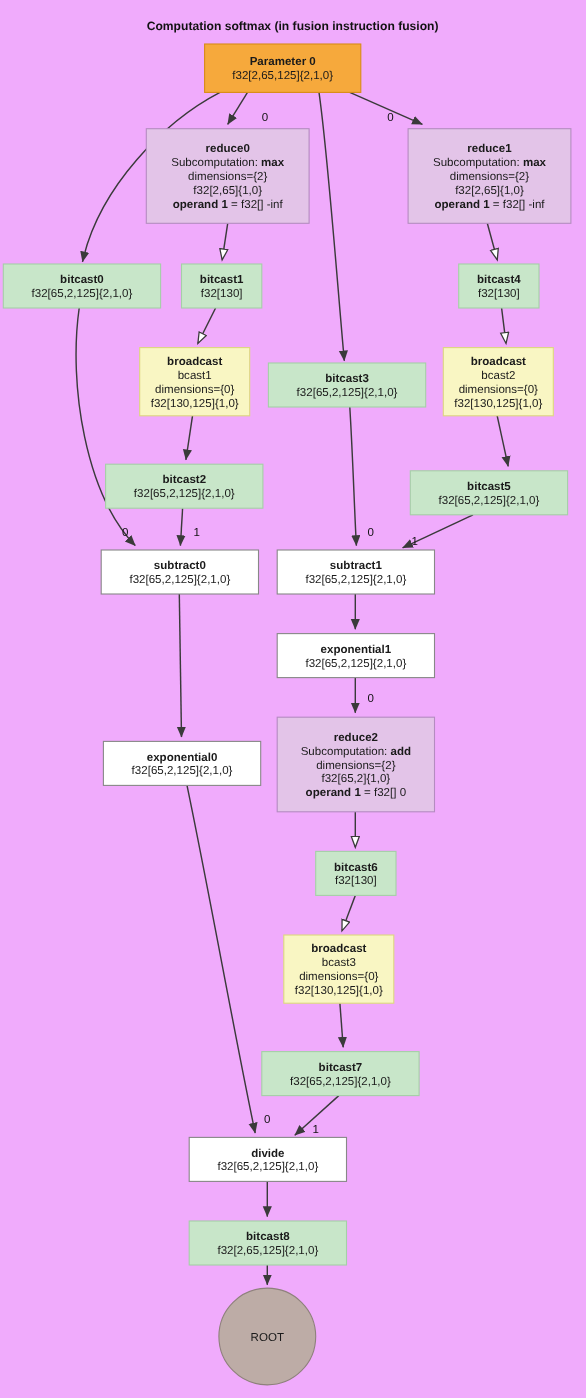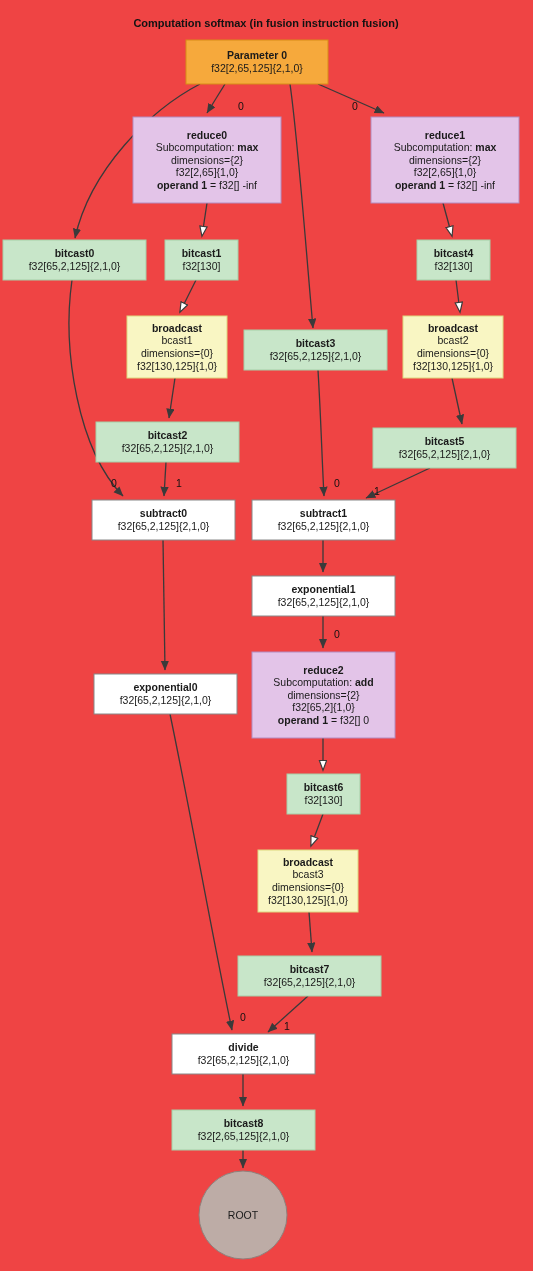--- a/index.html
+++ b/index.html
@@ -1,18 +1,18 @@
 <!DOCTYPE html>
 <html><head>
 <meta charset="utf-8">
 <style>
   html,body{margin:0;padding:0;background:#ffffff;}
   body{width:533px;height:1271px;overflow:hidden;
        font-family:"Liberation Sans","DejaVu Sans",sans-serif;}
-  #stage{position:relative;width:533px;height:1271px;background:#ef4444;}
+  #stage{position:relative;width:533px;height:1271px;background:#f0abfc;}
   svg#graph{position:absolute;left:0;top:0;width:533px;height:1271px;}
   .ntext{font-size:10.5px;fill:#1a1a1a;}
   .elabel{font-size:10.5px;fill:#111;font-family:"Liberation Sans",sans-serif;}
   .gtitle{font-size:11px;font-weight:bold;fill:#121212;}
   .nbox{stroke-width:1;}
 </style>
 </head>
 <body>
 
 <div id="stage">

